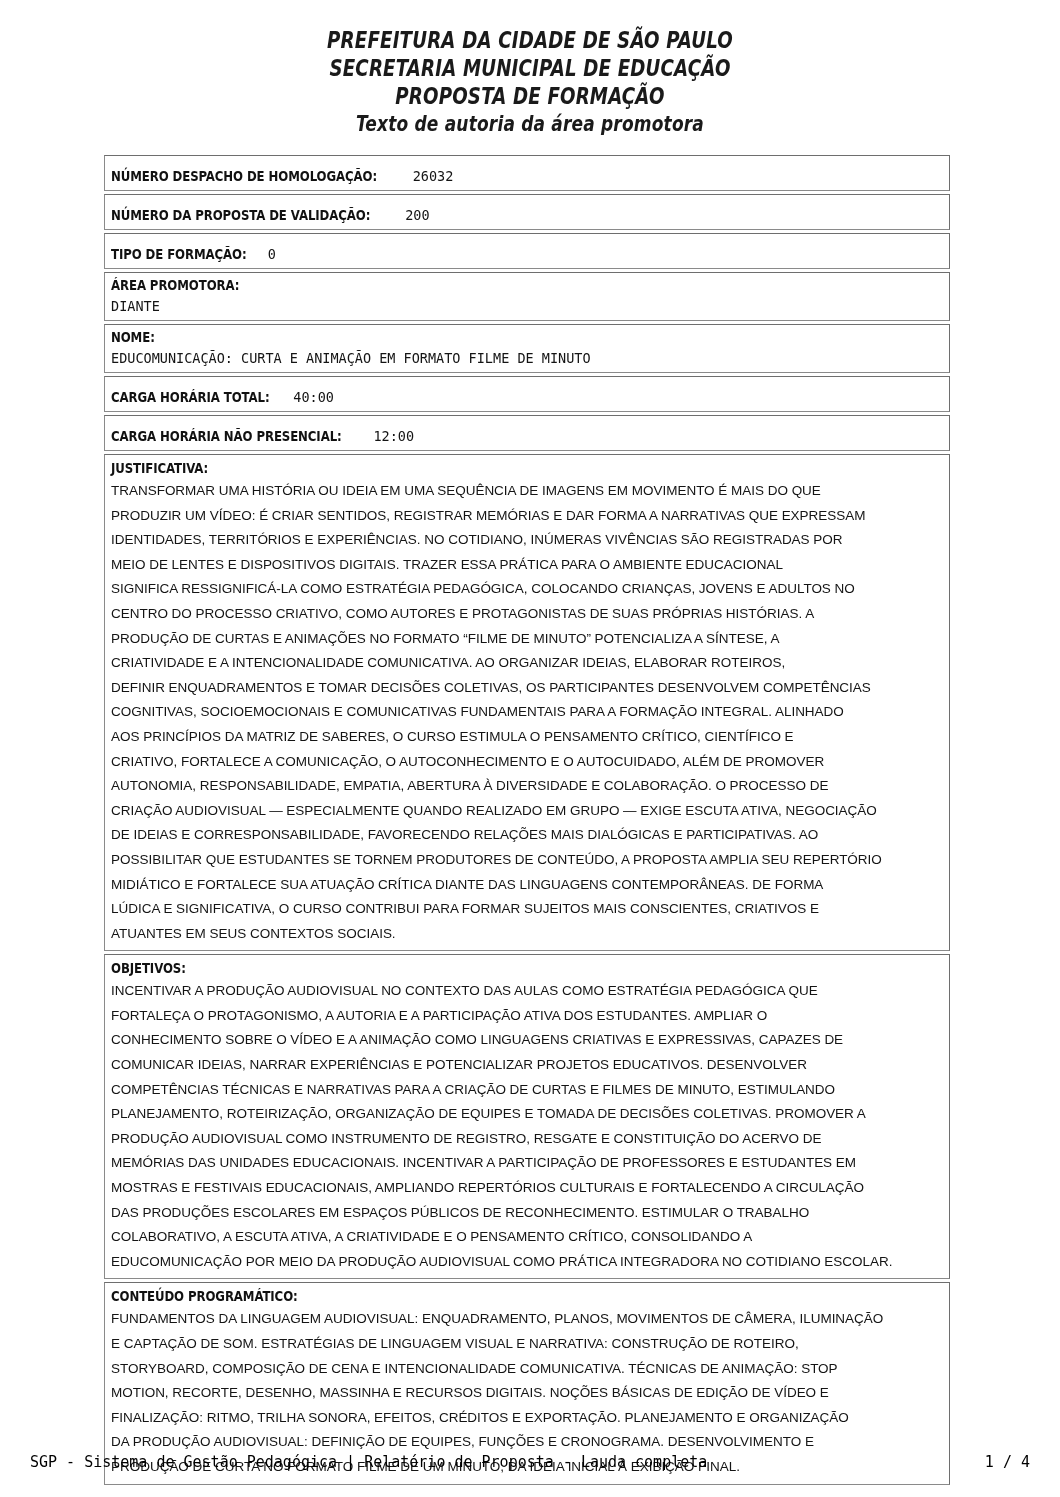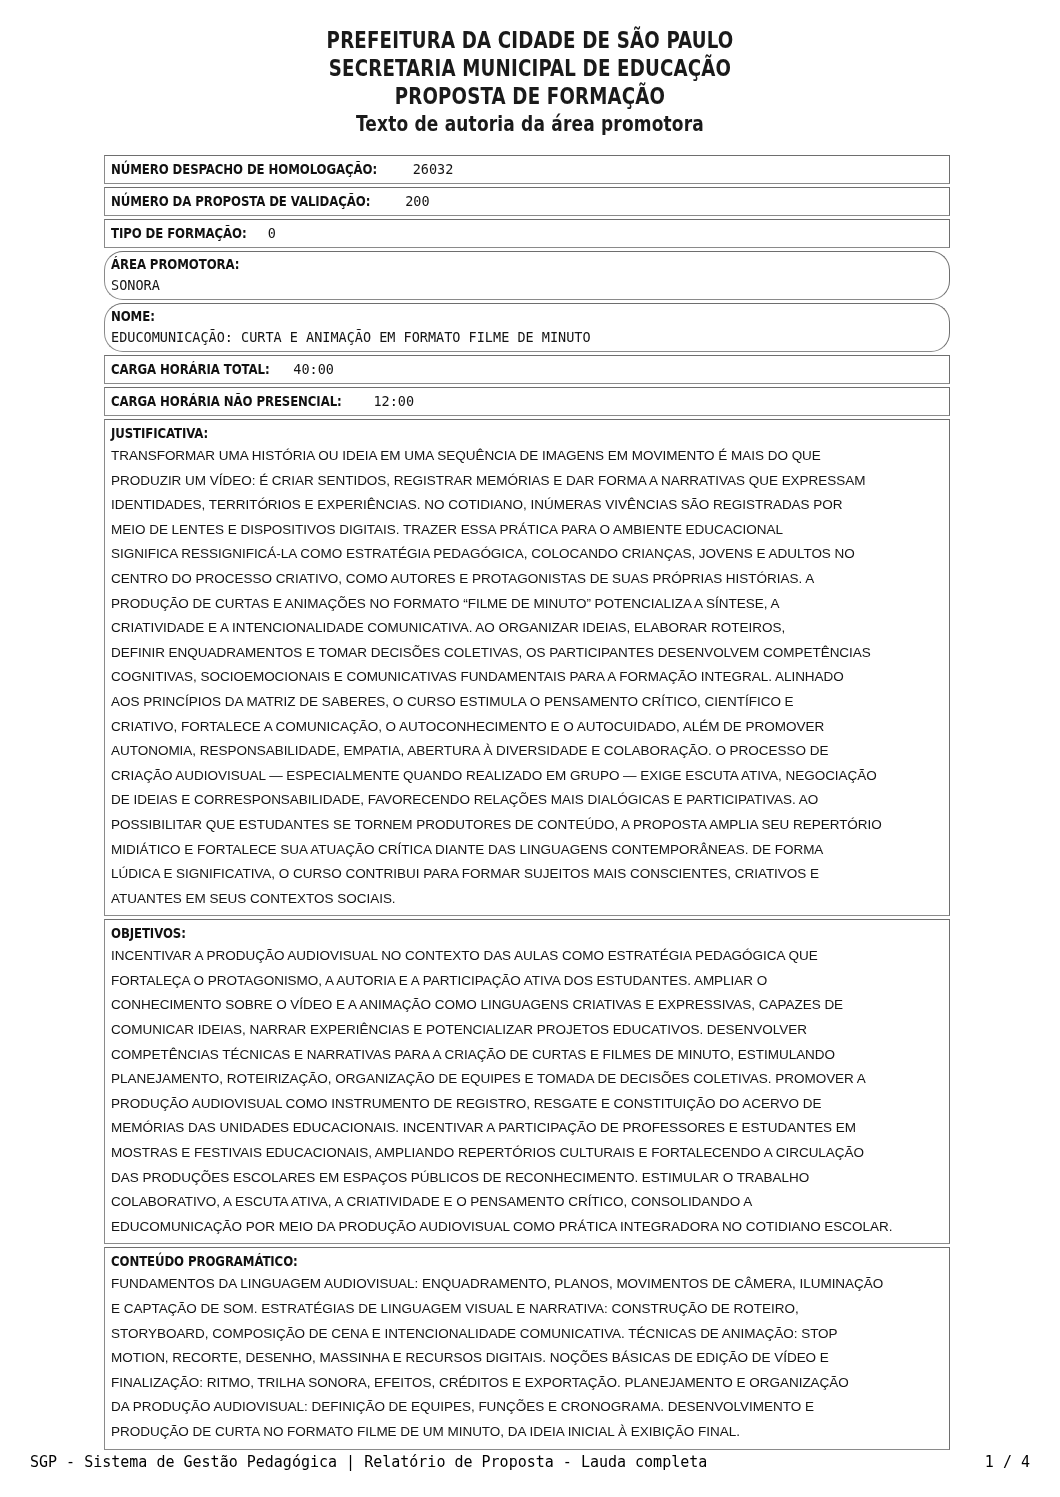--- a/index.html
+++ b/index.html
@@ -17,20 +17,21 @@
     overflow: hidden;
   }
 
   
   .doc-header {
     position: absolute;
     top: 26px;
     left: 0;
     width: 1060px;
     text-align: center;
+    font-style: italic;
   }
   .doc-header .hline {
     font-family: "Liberation Sans Narrow", "DejaVu Sans Condensed", "Liberation Sans", sans-serif;
     font-weight: bold;
     font-size: 23px;
     letter-spacing: 0.2px;
     line-height: 28px;
     color: #1a1a1a;
     transform: scaleX(0.88);
     transform-origin: center center;
@@ -71,30 +72,29 @@
   }
   .val {
     font-family: "DejaVu Sans Mono", "Liberation Mono", monospace;
     font-size: 13.5px;
     color: #141414;
     white-space: pre;
   }
 
   
   .row-inline {
-    padding: 3px 6px 4px 6px;
+    padding: 10px 6px 4px 6px;
     line-height: 19px;
     white-space: nowrap;
   }
   .row-inline .val { margin-left: -2px; }
 
   
   .row-stack {
     padding: 3px 6px 4px 6px;
-    border-radius: 19px;
   }
   .row-stack .lbl { line-height: 19px; display: block; }
   .row-stack .val { display: block; line-height: 20px; margin-top: 1px; }
 
   
   .row-block {
     padding: 3px 20px 4px 6px;
   }
   .row-block .lbl { line-height: 20px; display: block; }
   .body-text {
@@ -142,21 +142,21 @@
   <div class="box row-inline">
     <span class="lbl">NÚMERO DA PROPOSTA DE VALIDAÇÃO:</span><span class="val"> 200</span>
   </div>
 
   <div class="box row-inline">
     <span class="lbl">TIPO DE FORMAÇÃO:</span><span class="val"> 0</span>
   </div>
 
   <div class="box row-stack">
     <span class="lbl">ÁREA PROMOTORA:</span>
-    <span class="val">SONORA</span>
+    <span class="val">DIANTE</span>
   </div>
 
   <div class="box row-stack">
     <span class="lbl">NOME:</span>
     <span class="val">EDUCOMUNICAÇÃO: CURTA E ANIMAÇÃO EM FORMATO FILME DE MINUTO</span>
   </div>
 
 
   <div class="box row-inline">
     <span class="lbl">CARGA HORÁRIA TOTAL:</span><span class="val"> 40:00</span>

